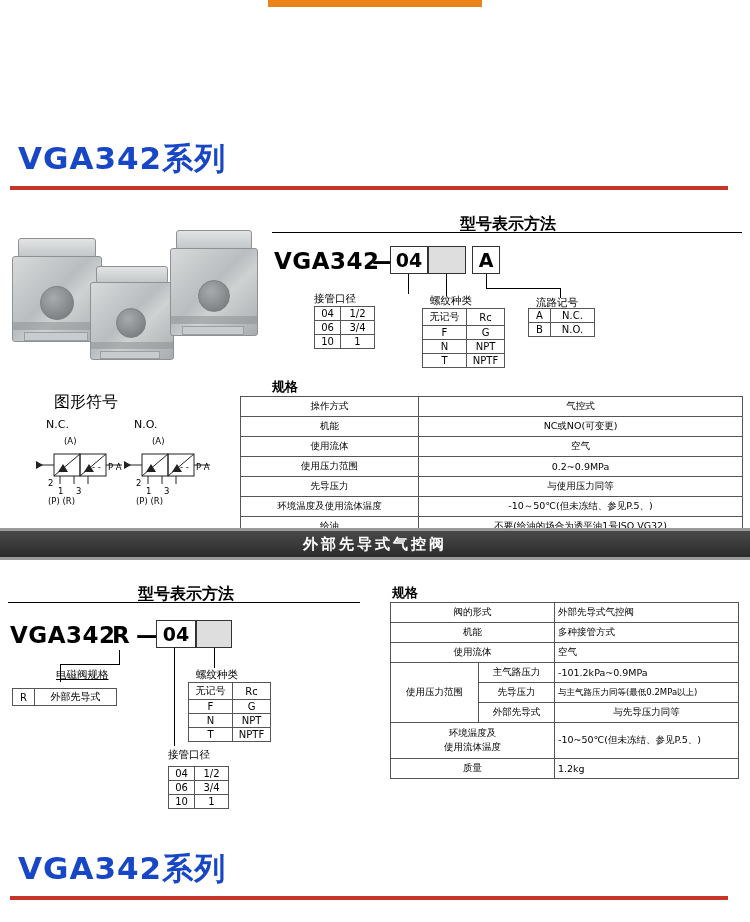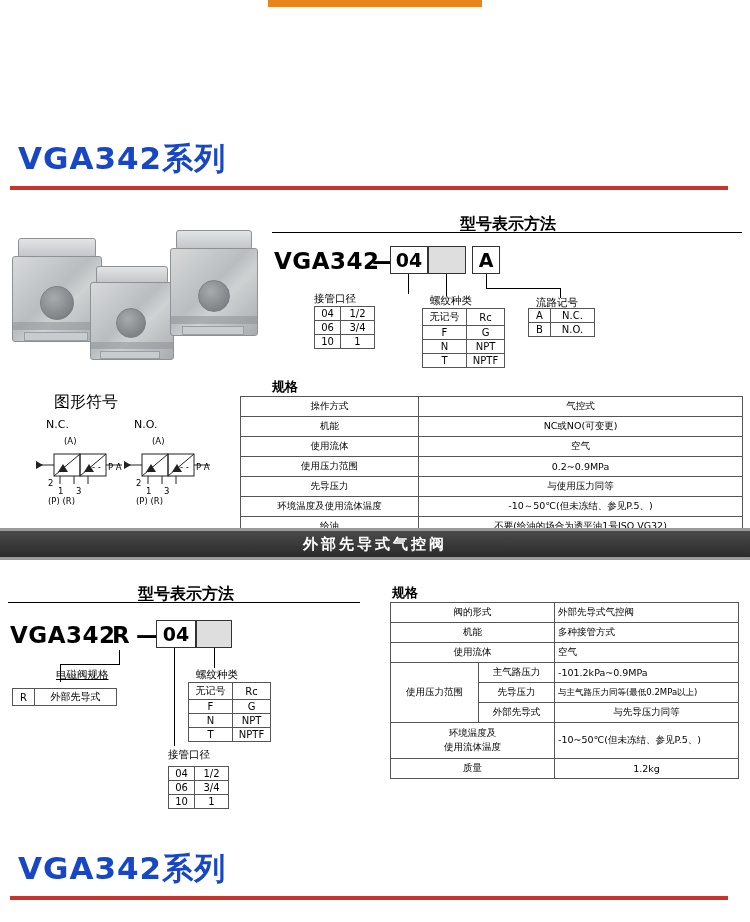--- a/index.html
+++ b/index.html
@@ -413,21 +413,21 @@
         <td class="k">外部先导式</td>
         <td class="v" style="text-align:center">与先导压力同等</td>
       </tr>
       <tr>
         <td class="k" colspan="2" style="white-space:pre-line; line-height:1.5">环境温度及
 使用流体温度</td>
         <td class="v" style="text-align:left">-10~50℃(但未冻结、参见P.5、)</td>
       </tr>
       <tr>
         <td class="k" colspan="2">质量</td>
-        <td class="v" style="text-align:center">1.2kg</td>
+        <td class="v" style="text-align:left">1.2kg</td>
       </tr>
     </tbody>
   </table>
 
   <div class="series-head" style="left:18px; top:848px;">VGA342系列</div>
   <div class="series-rule" style="left:10px; top:896px; width:718px;"></div>
 
 </div>
 
 </body></html>

